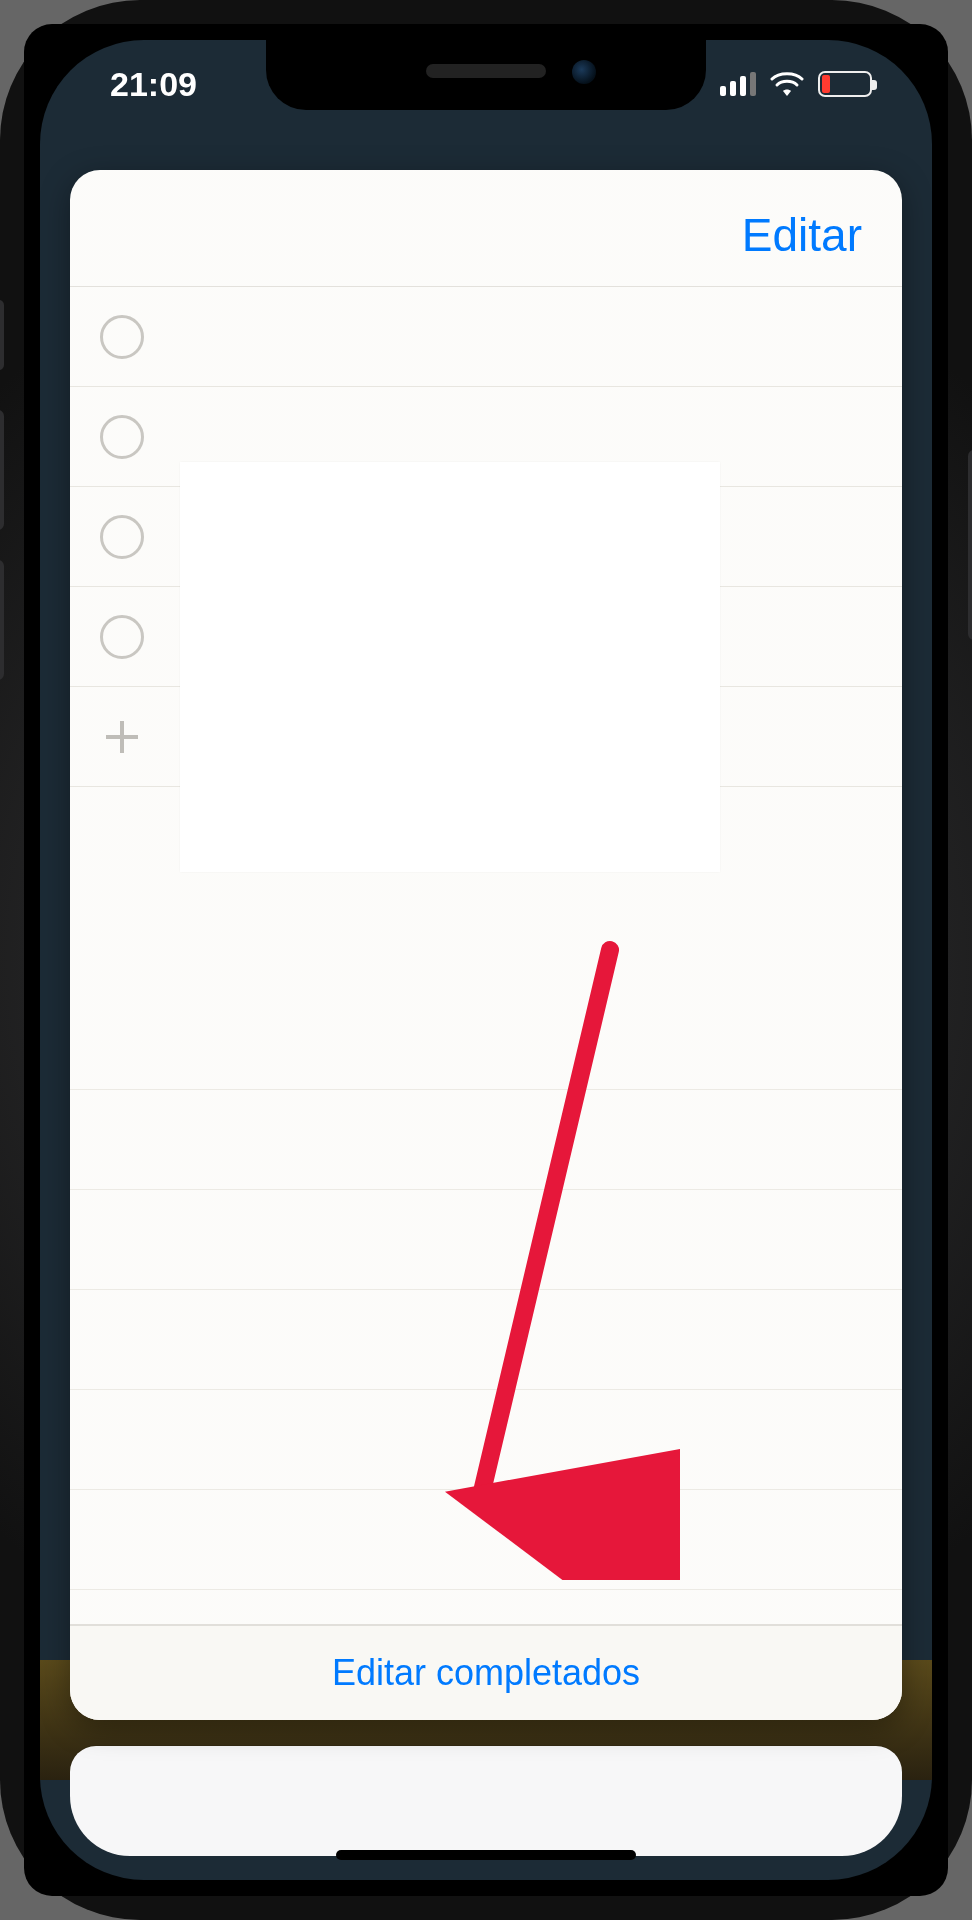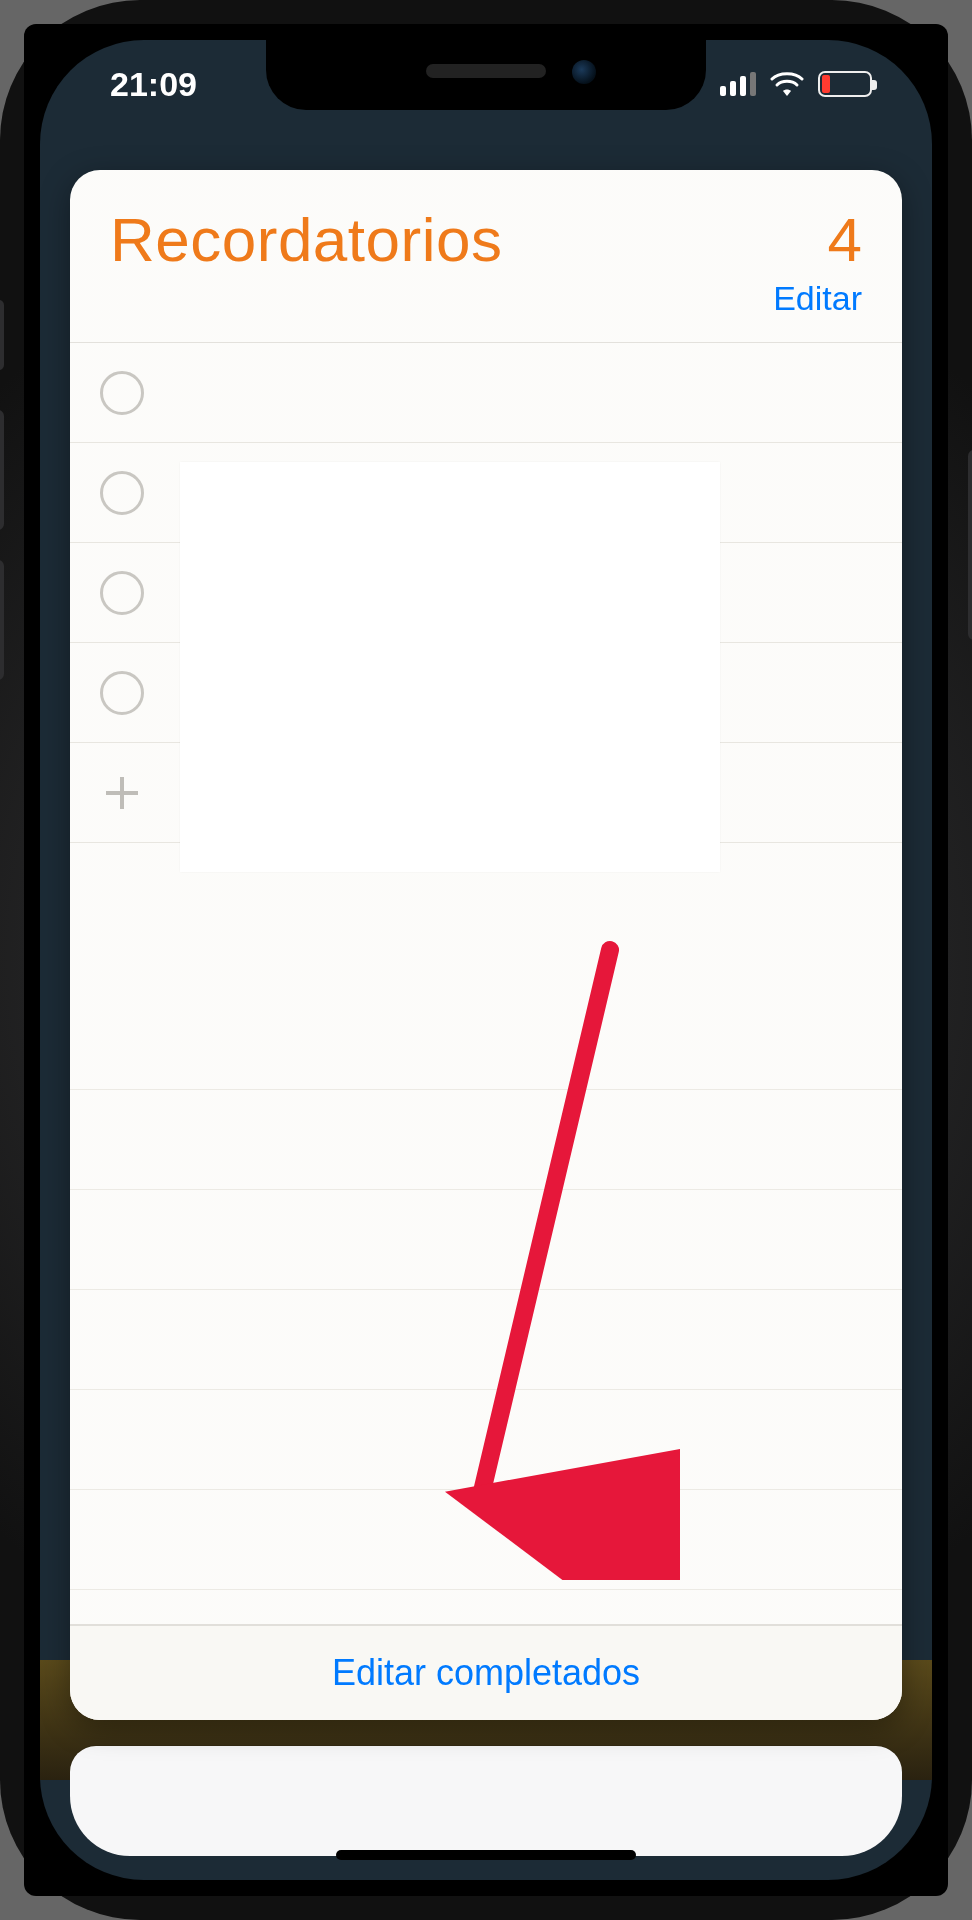--- a/index.html
+++ b/index.html
@@ -18,21 +18,21 @@
       height: 1920px;
       background: radial-gradient(circle at 50% 50%, #3a3a3c 0%, #111 70%);
       border-radius: 140px;
       padding: 24px;
     }
     .phone-inner {
       position: relative;
       width: 100%;
       height: 100%;
       background: #000;
-      border-radius: 12px;
+      border-radius: 28px;
       padding: 16px;
     }
     .screen {
       position: relative;
       width: 100%;
       height: 100%;
       border-radius: 104px;
       overflow: hidden;
       background: #1c2b36; 
     }
@@ -192,21 +192,21 @@
       font-size: 62px;
       font-weight: 300;
       color: #ef7a1a;
     }
     .edit-row {
       text-align: right;
       margin-top: 4px;
     }
     .edit-btn {
       color: #007aff;
-      font-size: 34px;
+      font-size: 46px;
       font-weight: 400;
     }
 
     .list-area {
       margin-top: 20px;
       border-top: 1px solid #e3e1dc;
     }
     .row {
       position: relative;
       height: 100px;
@@ -329,24 +329,20 @@
           </span>
         </div>
       </div>
 
       <div class="bg-strip"></div>
       <div class="back-toolbar"></div>
 
       <div class="card">
 
         <div class="card-header">
-          <div class="title-row">
-            <span class="list-title">Recordatorios</span>
-            <span class="count">4</span>
-          </div>
           <div class="edit-row">
             <span class="edit-btn">Editar</span>
           </div>
         </div>
 
         <div class="list-area">
           <div class="row">
             <span class="circle"></span>
           </div>
           <div class="row">

